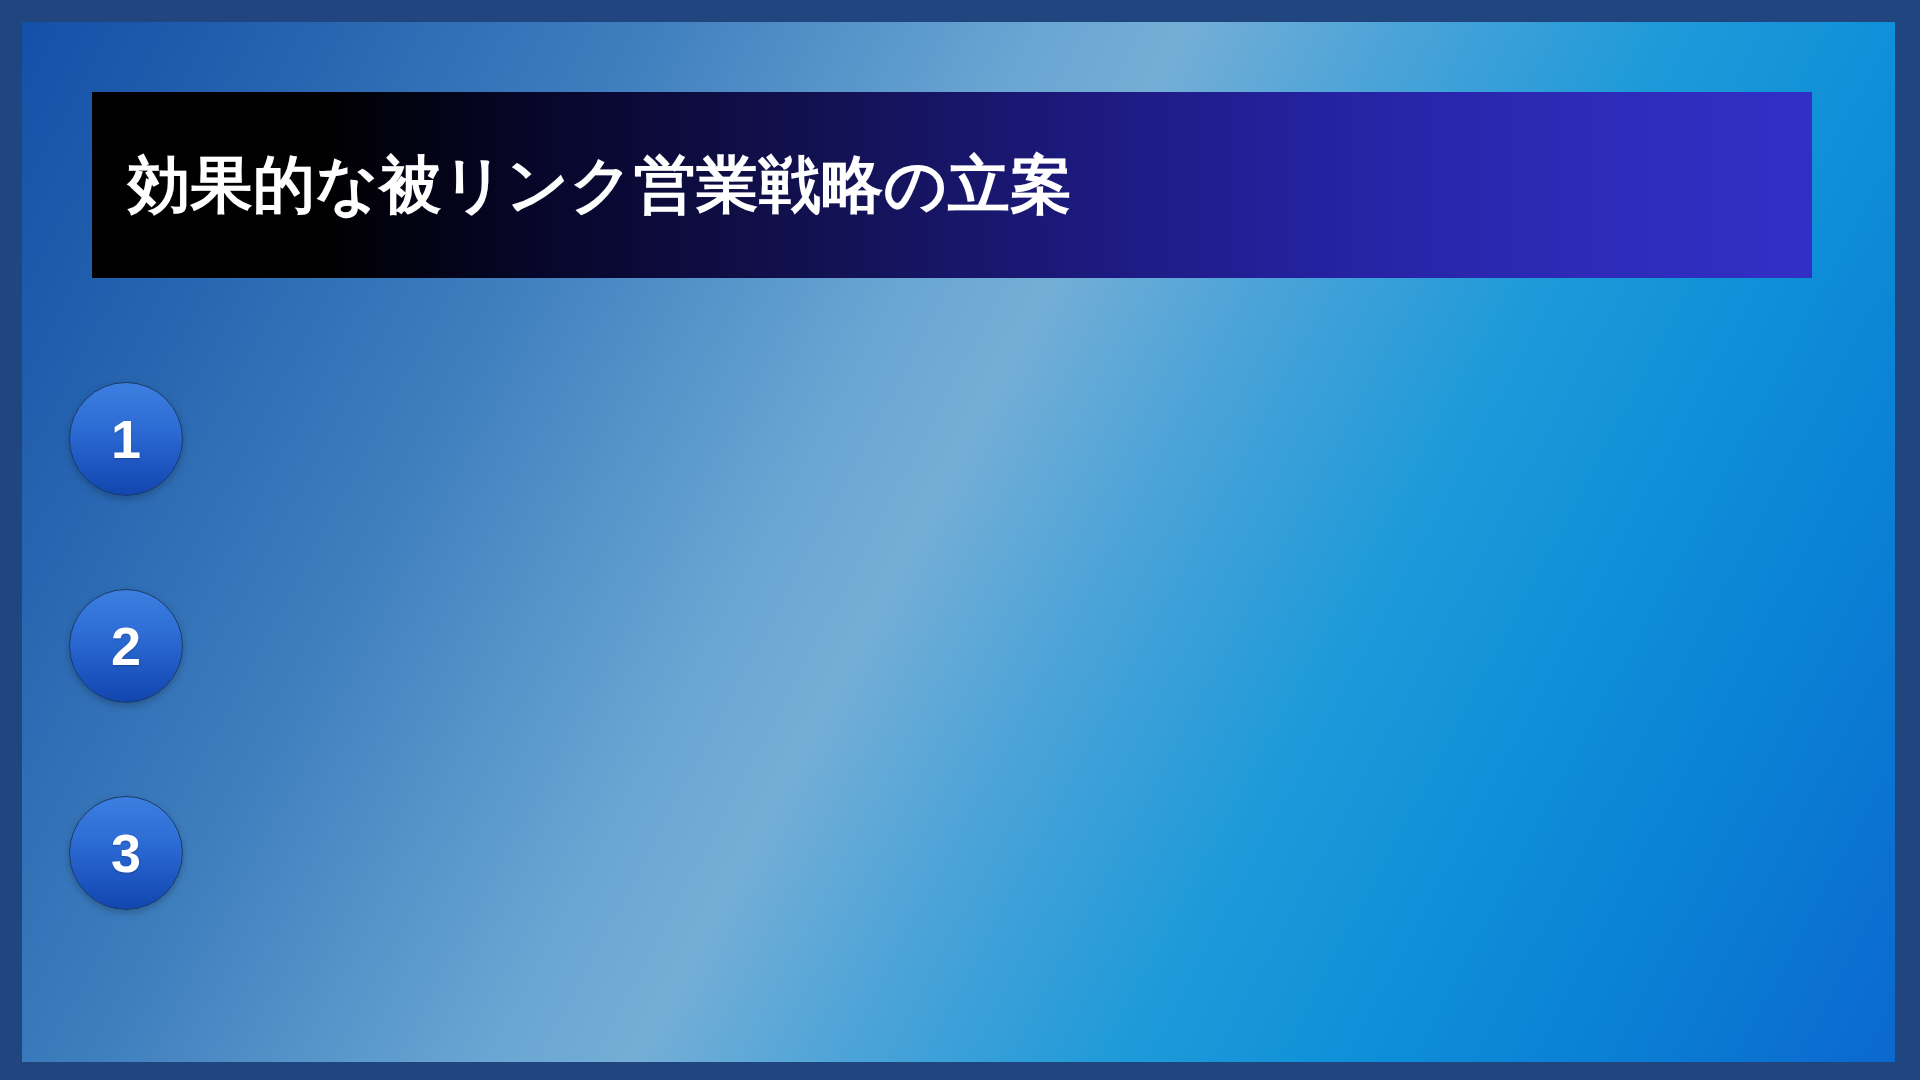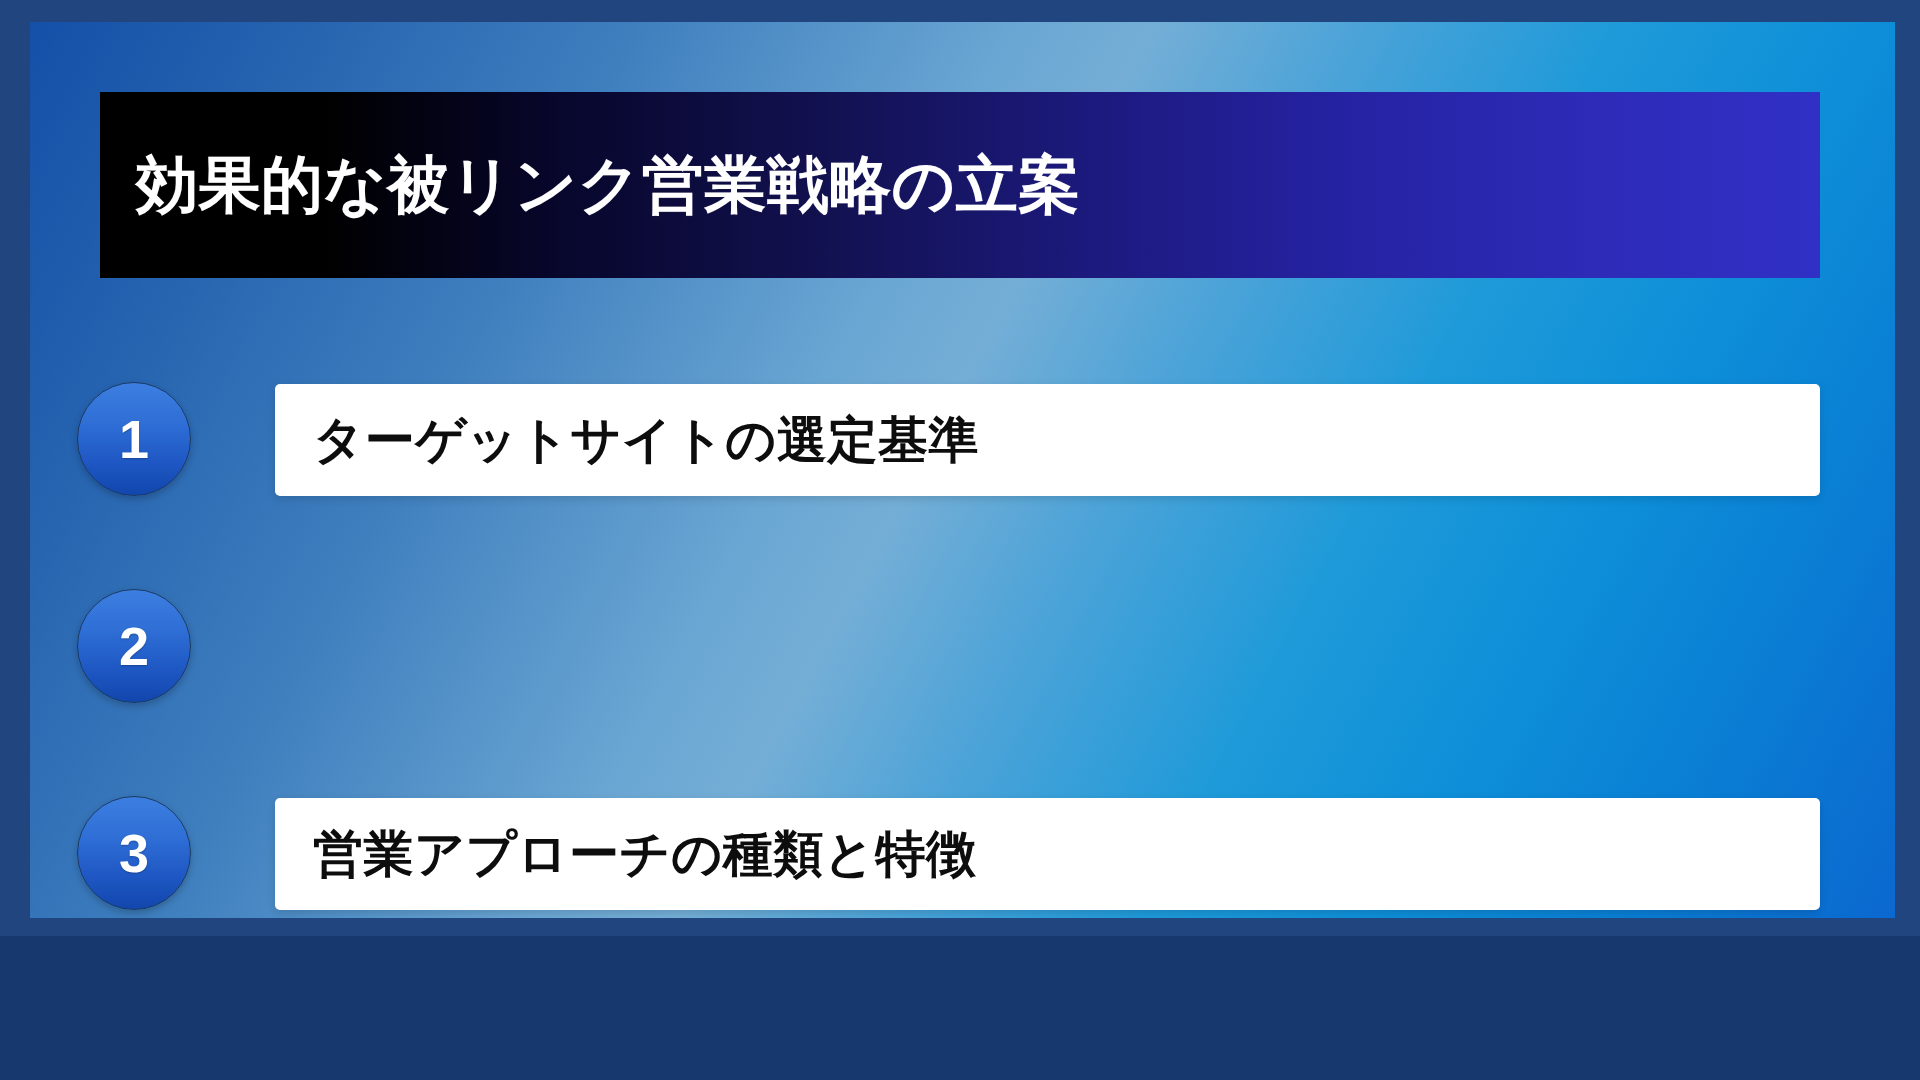--- a/index.html
+++ b/index.html
@@ -12,24 +12,24 @@
     width: 1920px;
     height: 1080px;
     overflow: hidden;
     font-family: "Liberation Sans", "DejaVu Sans", sans-serif;
   }
 
   
   #slide {
     position: relative;
     width: 1920px;
-    height: 936px;
+    height: 1080px;
     box-sizing: border-box;
     background: #21457f;      
-    padding: 22px 25px 18px 30px;
+    padding: 22px 25px 18px 22px;
   }
 
   
   #canvas {
     position: relative;
     width: 100%;
     height: 100%;
     box-sizing: border-box;
     background:
       linear-gradient(118deg,
@@ -144,35 +144,29 @@
     <div id="title-bar">
       <div id="title-text">効果的な被リンク営業戦略の立案</div>
     </div>
 
     <div id="list">
 
       <div class="row">
         <div class="num-circle">
           <span>1</span>
         </div>
-        <div class="card">
-          <div class="card-text">ターゲットサイトの選定基準</div>
-        </div>
       </div>
 
       <div class="row">
         <div class="num-circle">
           <span>2</span>
         </div>
       </div>
 
       <div class="row">
         <div class="num-circle">
           <span>3</span>
         </div>
-        <div class="card">
-          <div class="card-text">営業アプローチの種類と特徴</div>
-        </div>
       </div>
 
     </div>
   </div>
 </div>
 
 </body></html>

